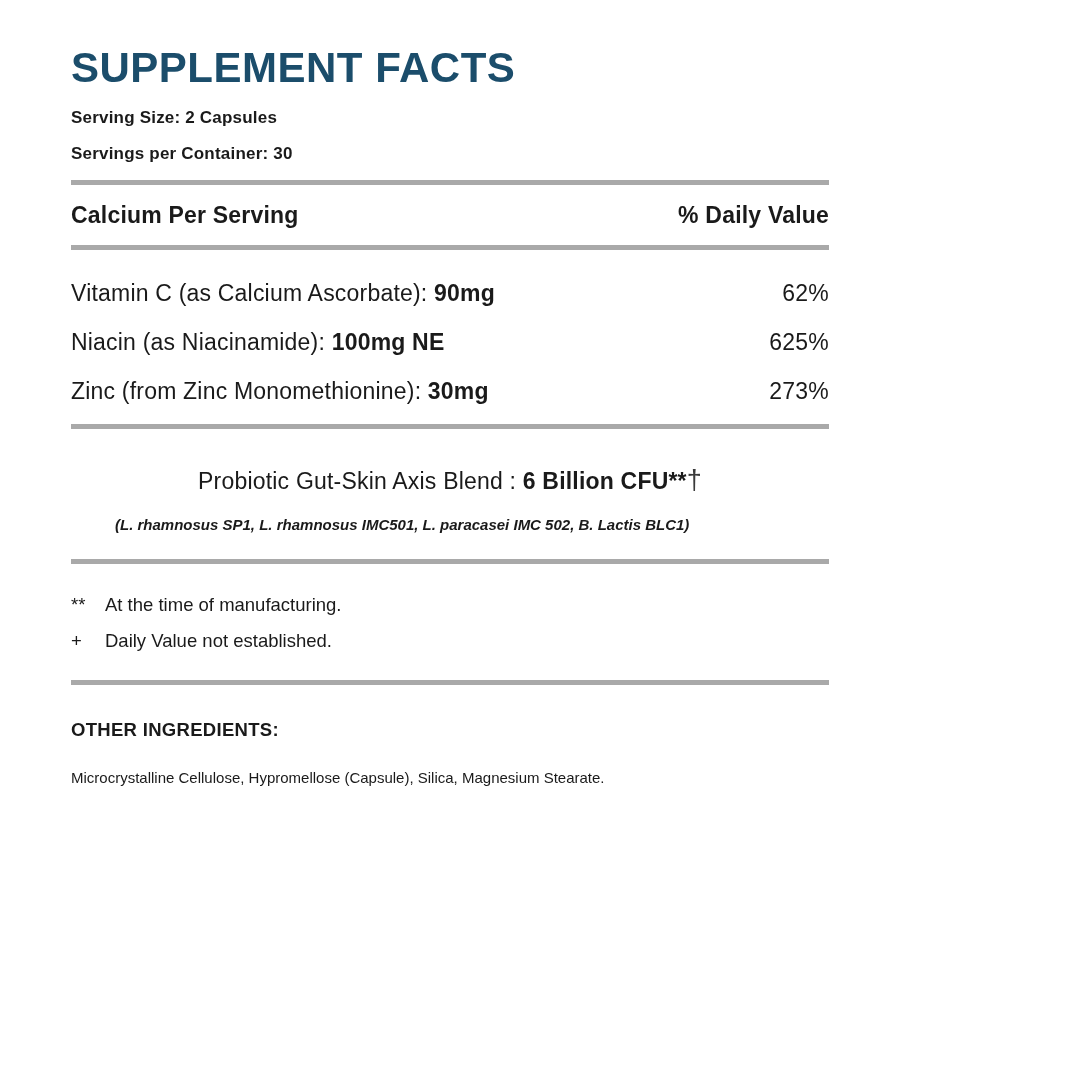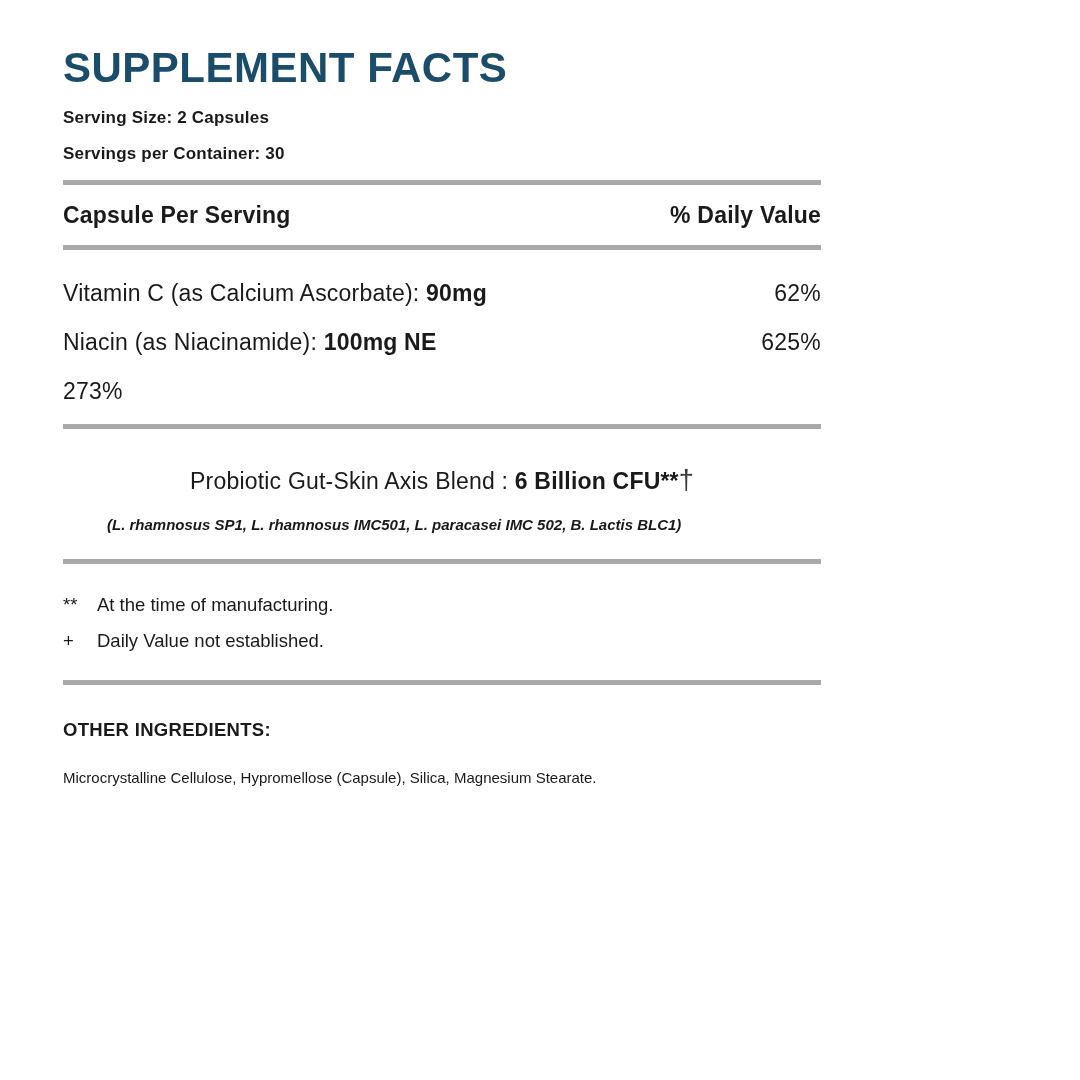--- a/index.html
+++ b/index.html
@@ -6,21 +6,21 @@
   html, body { background: #ffffff; }
   body {
     width: 1080px;
     height: 1080px;
     font-family: "Liberation Sans", sans-serif;
     color: #1a1a1a;
     position: relative;
   }
   .panel {
     position: absolute;
-    top: 0; left: 8px;
+    top: 0; left: 16px;
     width: 856px; height: 1080px;
     background: #ffffff;
     padding: 44px 43px 0 55px;
   }
   .title {
     font-size: 42px;
     font-weight: 700;
     letter-spacing: 0.5px;
     color: #1b4d6b;
     margin-bottom: 16px;
@@ -108,21 +108,21 @@
 <div class="panel">
 
   <div class="title">SUPPLEMENT FACTS</div>
 
   <div class="serving-line">Serving Size: 2 Capsules</div>
   <div class="serving-line">Servings per Container: 30</div>
 
   <div class="rule rule-1"></div>
 
   <div class="flex-row table-header">
-    <span>Capsule Per Serving</span>
+    <span>Calcium Per Serving</span>
     <span>% Daily Value</span>
   </div>
 
   <div class="rule"></div>
 
   <div class="nutrient-rows">
     <div class="flex-row nutrient-row">
       <span>
         <span class="nutrient-label">Vitamin C (as Calcium Ascorbate):</span>
         <span class="nutrient-amount">90mg</span>
@@ -130,20 +130,24 @@
       <span class="nutrient-dv">62%</span>
     </div>
     <div class="flex-row nutrient-row">
       <span>
         <span class="nutrient-label">Niacin (as Niacinamide):</span>
         <span class="nutrient-amount">100mg NE</span>
       </span>
       <span class="nutrient-dv">625%</span>
     </div>
     <div class="flex-row nutrient-row">
+      <span>
+        <span class="nutrient-label">Zinc (from Zinc Monomethionine):</span>
+        <span class="nutrient-amount">30mg</span>
+      </span>
       <span class="nutrient-dv">273%</span>
     </div>
   </div>
 
   <div class="rule"></div>
 
   <div class="flex-row blend-row">
     <span>
       <span class="nutrient-label">Probiotic Gut-Skin Axis Blend :</span>
       <span class="nutrient-amount">6 Billion CFU**</span>

